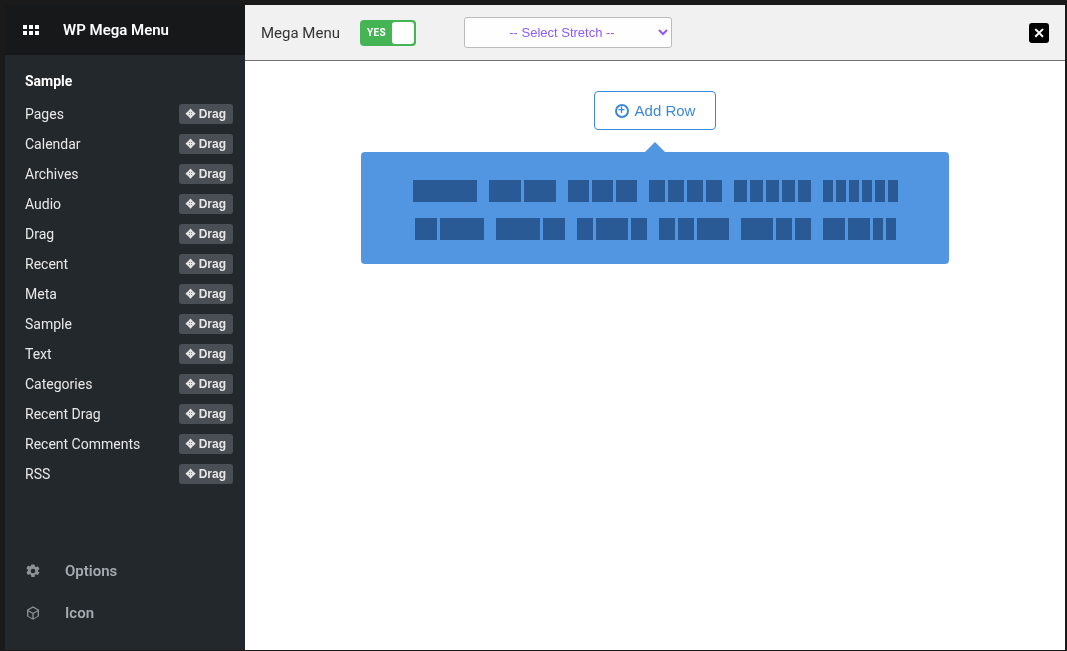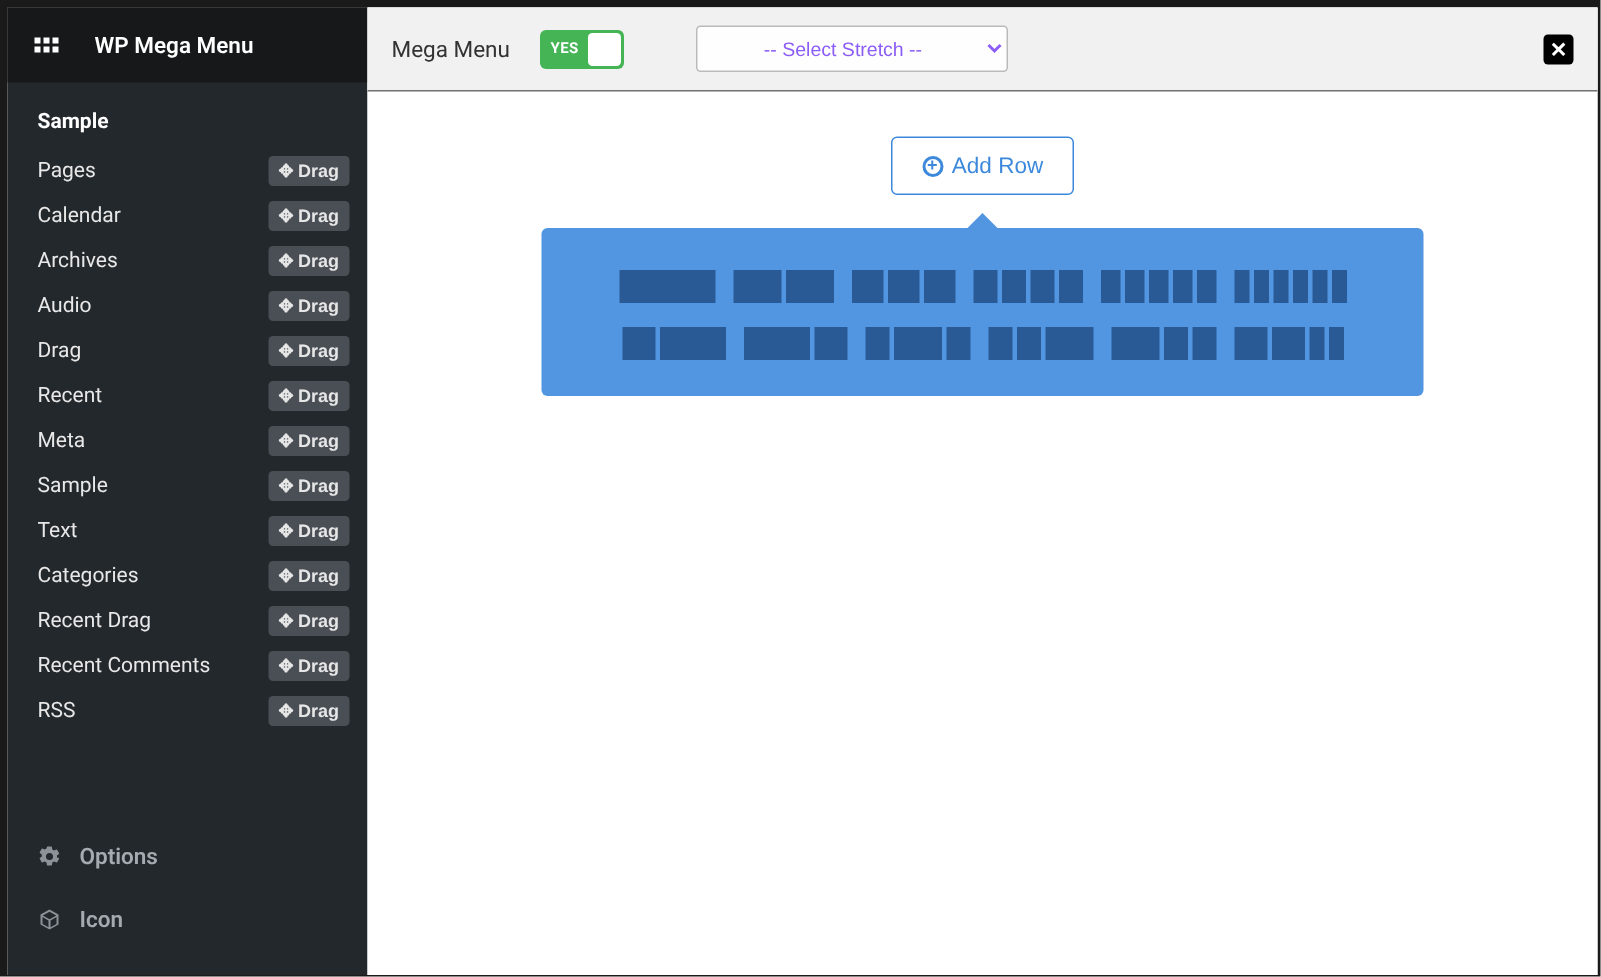--- a/index.html
+++ b/index.html
@@ -123,21 +123,21 @@
     .drag-btn .move-icon {
       font-size: 12px;
       line-height: 1;
     }
     .sidebar-bottom {
       padding: 8px 0 16px;
     }
     .bottom-item {
       display: flex;
       align-items: center;
-      gap: 12px;
+      gap: 24px;
       padding: 12px 20px;
       color: #a5aab0;
       font-size: 15px;
       font-weight: 600;
       cursor: pointer;
     }
     .bottom-item svg {
       width: 16px;
       height: 16px;
       fill: #8d9298;

